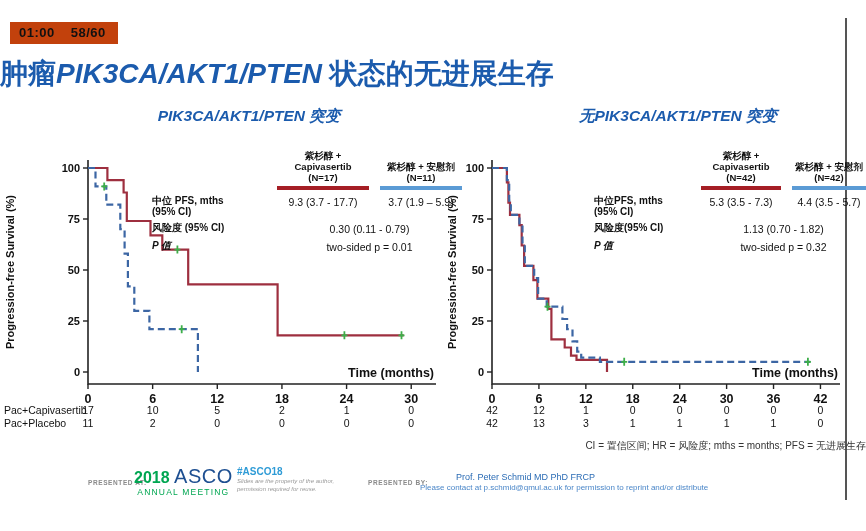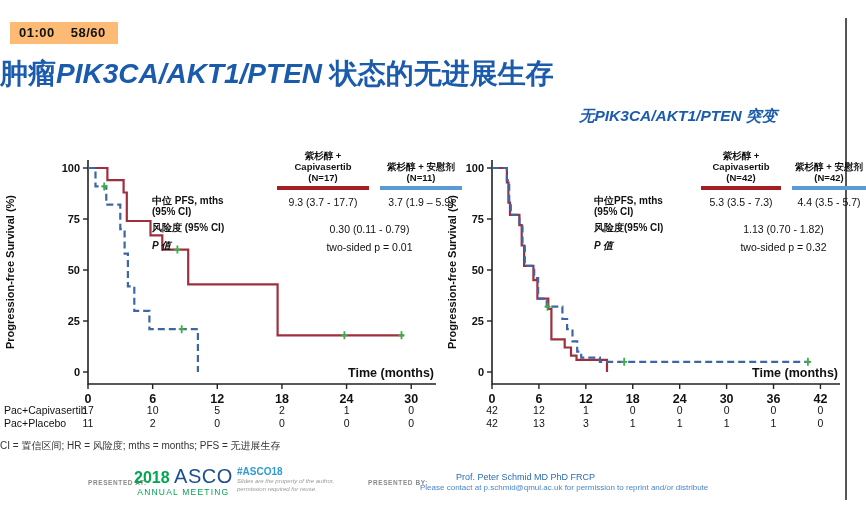--- a/index.html
+++ b/index.html
@@ -1,21 +1,21 @@
 <!DOCTYPE html>
 <html><head>
 <meta charset="utf-8">
 <style>
   html,body{margin:0;padding:0;}
   body{
     width:866px;height:531px;position:relative;background:#fff;overflow:hidden;
     font-family:"Liberation Sans","DejaVu Sans",sans-serif;color:#111;
   }
   .badge{
-    position:absolute;left:10px;top:22px;background:#fdba74;color:#111;
+    position:absolute;left:10px;top:22px;background:#c2410c;color:#111;
     padding:3px 12px 4px 9px;font-size:13px;font-weight:bold;letter-spacing:.5px;
   }
   .badge span + span{margin-left:16px;}
   .frame-edge{position:absolute;left:845px;top:18px;width:2px;height:482px;background:#555;}
   .slide-title{
     position:absolute;left:0;right:30px;top:36px;text-align:left;
     font-size:28px;font-weight:bold;color:#1b5bad;
   }
   .slide-title .gene{font-style:italic;}
   .panel{position:absolute;top:98px;height:352px;}
@@ -34,21 +34,21 @@
   .ov-left .ov-grid{grid-template-columns:114px 92px 82px;}
   .ov-right .ov-grid{grid-template-columns:96px 80px 74px;}
   .ov-h{font-size:9.5px;font-weight:bold;text-align:center;line-height:1.18;align-self:end;}
   .ov-bar{height:4px;margin-top:2px;}
   .bar-red{background:#a51e25;}
   .bar-blue{background:#5b9bd5;}
   .ov-label{font-size:10px;font-weight:bold;line-height:1.12;padding-top:5px;}
   .ov-val{font-size:10.5px;text-align:center;padding-top:6px;}
   .ov-span2{grid-column:2/4;}
   .ov-p{font-style:italic;}
-  .footnote{position:absolute;top:439px;left:0;width:866px;text-align:left;font-size:10px;color:#333;}
+  .footnote{position:absolute;top:439px;left:0;width:866px;text-align:right;font-size:10px;color:#333;}
   .f-label{position:absolute;font-size:6.5px;font-weight:bold;color:#8a8a8a;letter-spacing:.6px;}
   .f-at{left:88px;top:479px;}
   .f-by{left:368px;top:479px;}
   .logo{position:absolute;left:134px;top:466px;line-height:1;}
   .logo .yr{color:#00a651;font-size:16px;font-weight:bold;}
   .logo .asco{color:#1d4f91;font-size:20px;font-weight:normal;letter-spacing:.5px;}
   .logo .sub{color:#00a651;font-size:8.5px;letter-spacing:1.2px;margin-top:2px;text-align:center;}
   .hashtag-block{position:absolute;left:237px;top:466px;line-height:1.2;}
   .hashtag-block .tag{color:#2e9bd6;font-size:10px;font-weight:bold;}
   .hashtag-block .note{color:#9a9a9a;font-size:6px;font-style:italic;line-height:1.25;}
@@ -61,20 +61,21 @@
 
 <div class="badge">
   <span>01:00</span><span>58/60</span>
 </div>
 
 <div class="frame-edge"></div>
 
 <h1 class="slide-title"><span>肿瘤</span><span class="gene">PIK3CA/AKT1/PTEN</span><span> 状态的无进展生存</span></h1>
 
 <div class="panel panel-left">
+  <div class="subtitle"><span></span><span>PIK3CA/AKT1/PTEN</span><span> 突变</span></div>
   <svg id="km-left" width="448" height="290">
       <path d="M 86 12 V 236 H 434" stroke="#222" stroke-width="1.6" fill="none"></path>
       <line x1="81" y1="224" x2="86" y2="224" stroke="#222" stroke-width="1.4"></line>
       <text x="78" y="228" text-anchor="end" font-size="11" font-weight="bold">0</text>
       <line x1="81" y1="173" x2="86" y2="173" stroke="#222" stroke-width="1.4"></line>
       <text x="78" y="177" text-anchor="end" font-size="11" font-weight="bold">25</text>
       <line x1="81" y1="122" x2="86" y2="122" stroke="#222" stroke-width="1.4"></line>
       <text x="78" y="126" text-anchor="end" font-size="11" font-weight="bold">50</text>
       <line x1="81" y1="71" x2="86" y2="71" stroke="#222" stroke-width="1.4"></line>
       <text x="78" y="75" text-anchor="end" font-size="11" font-weight="bold">75</text>

